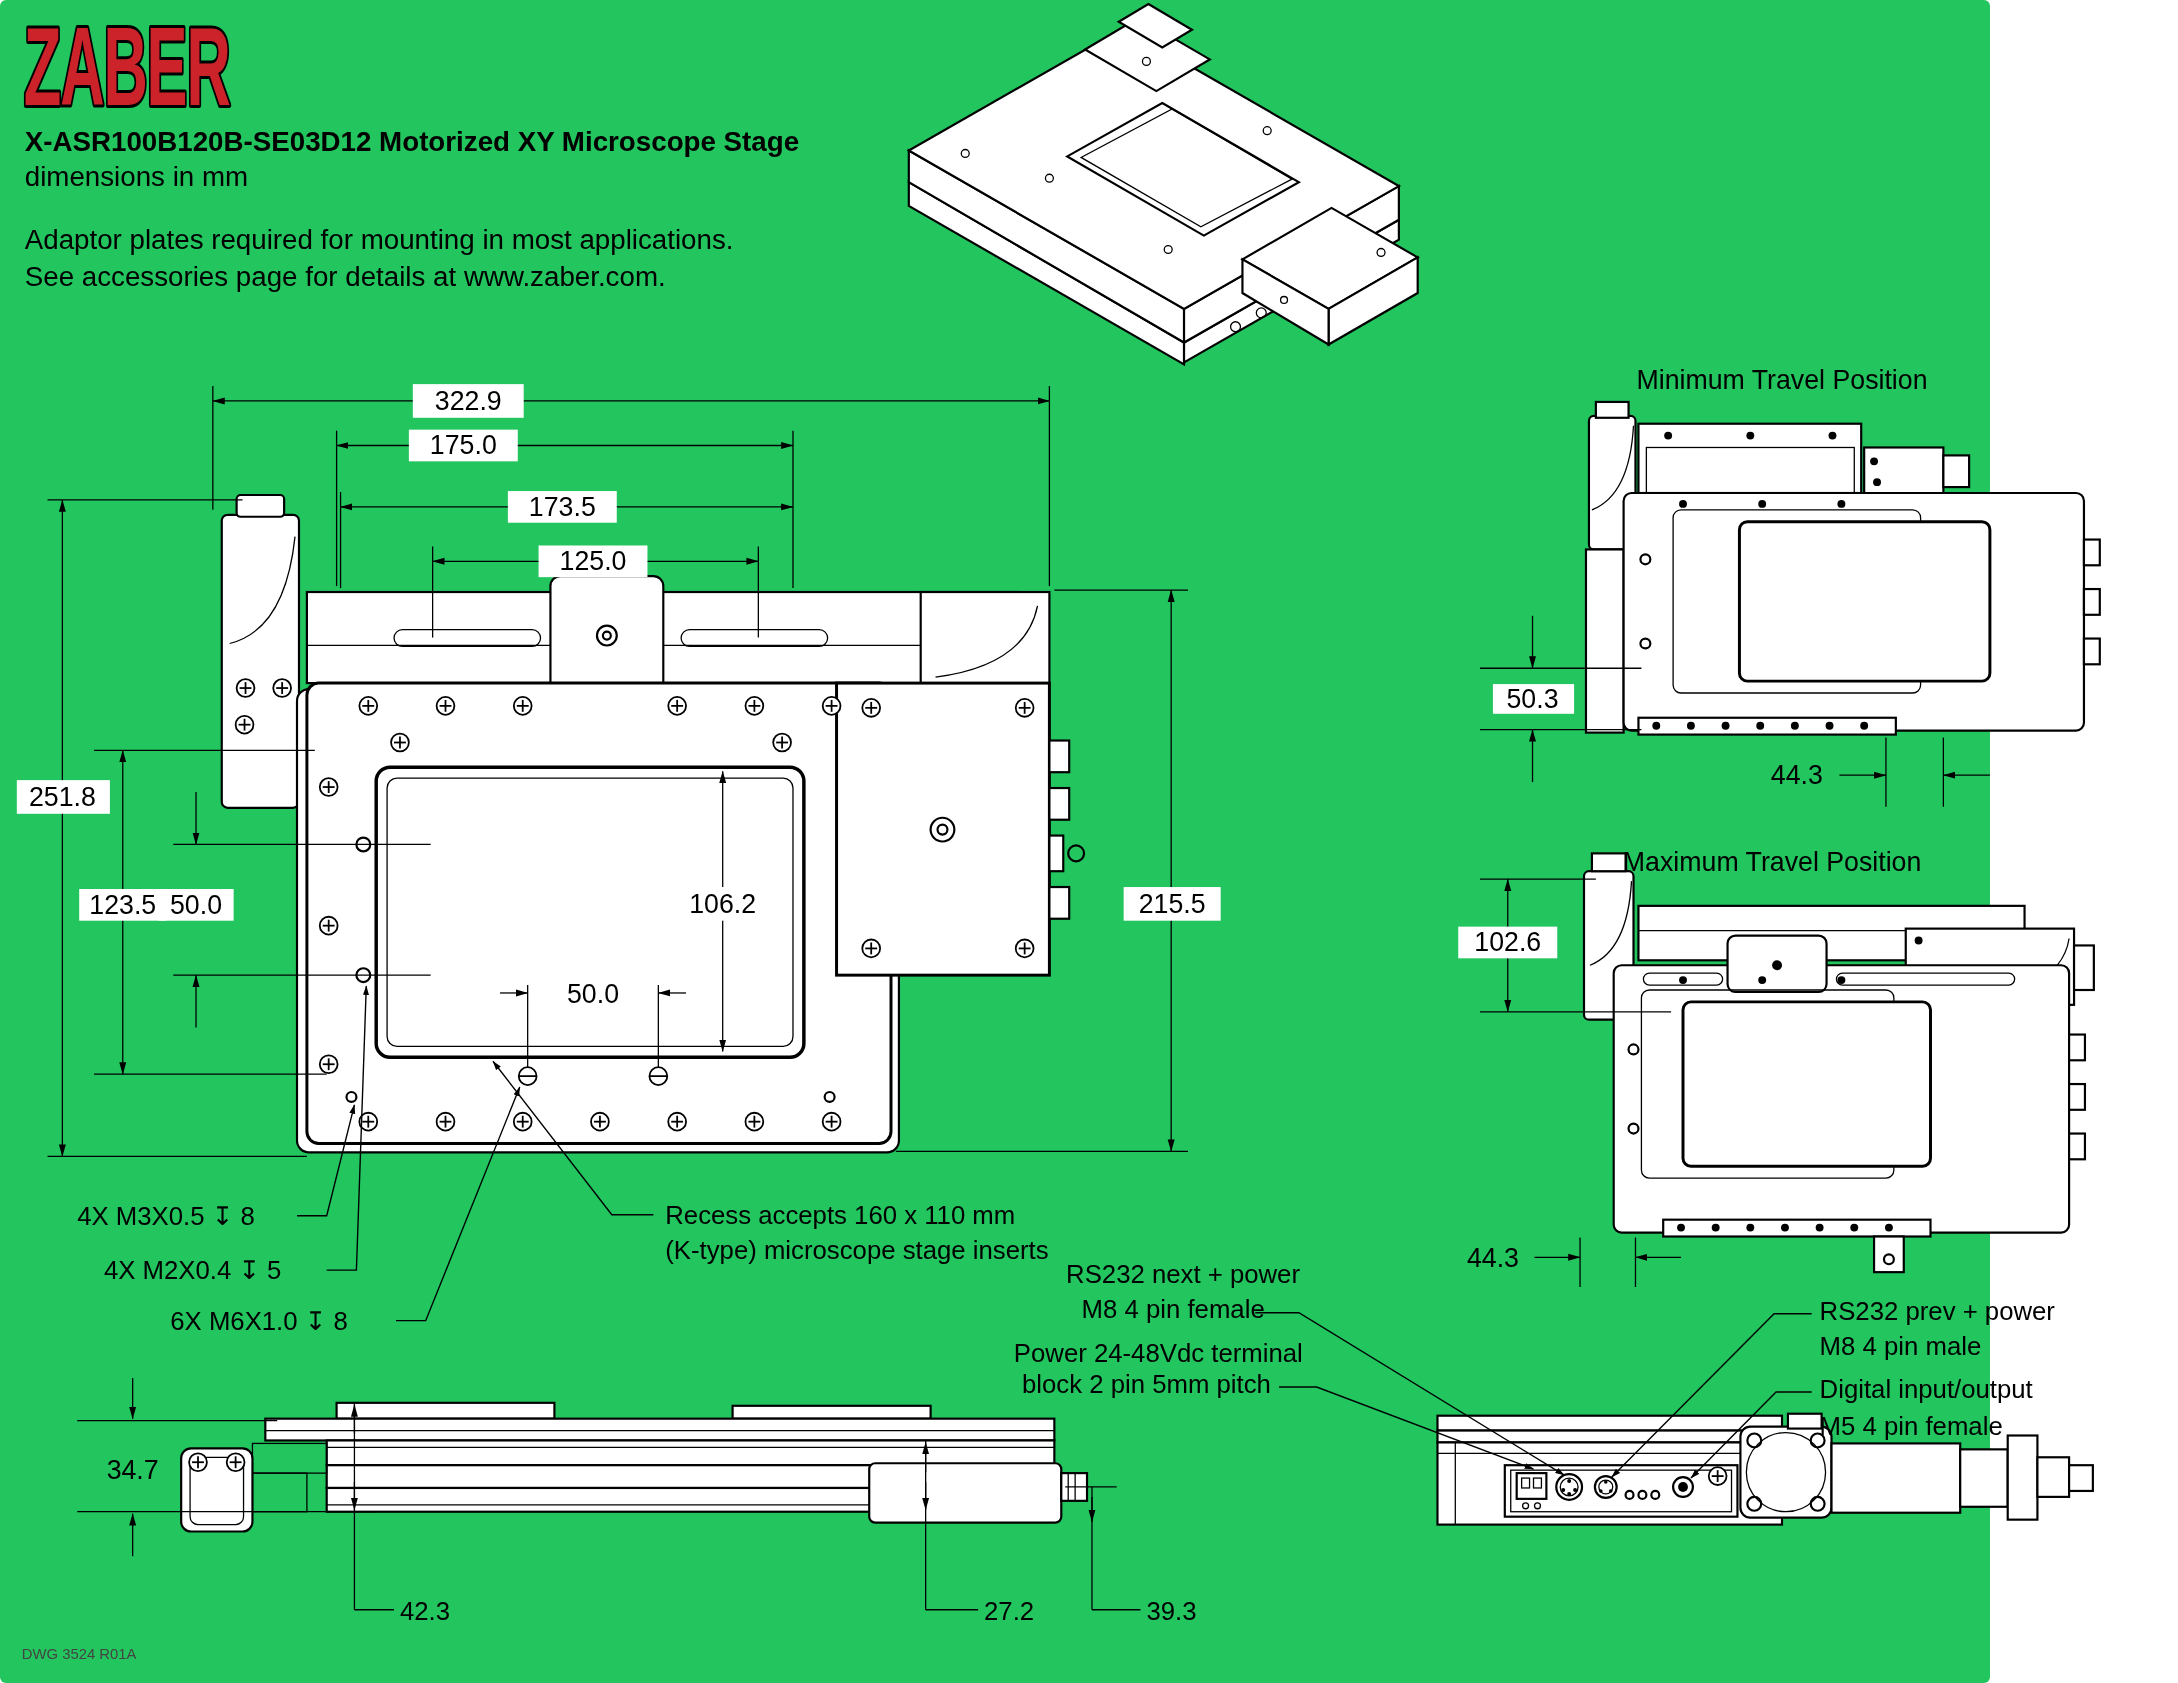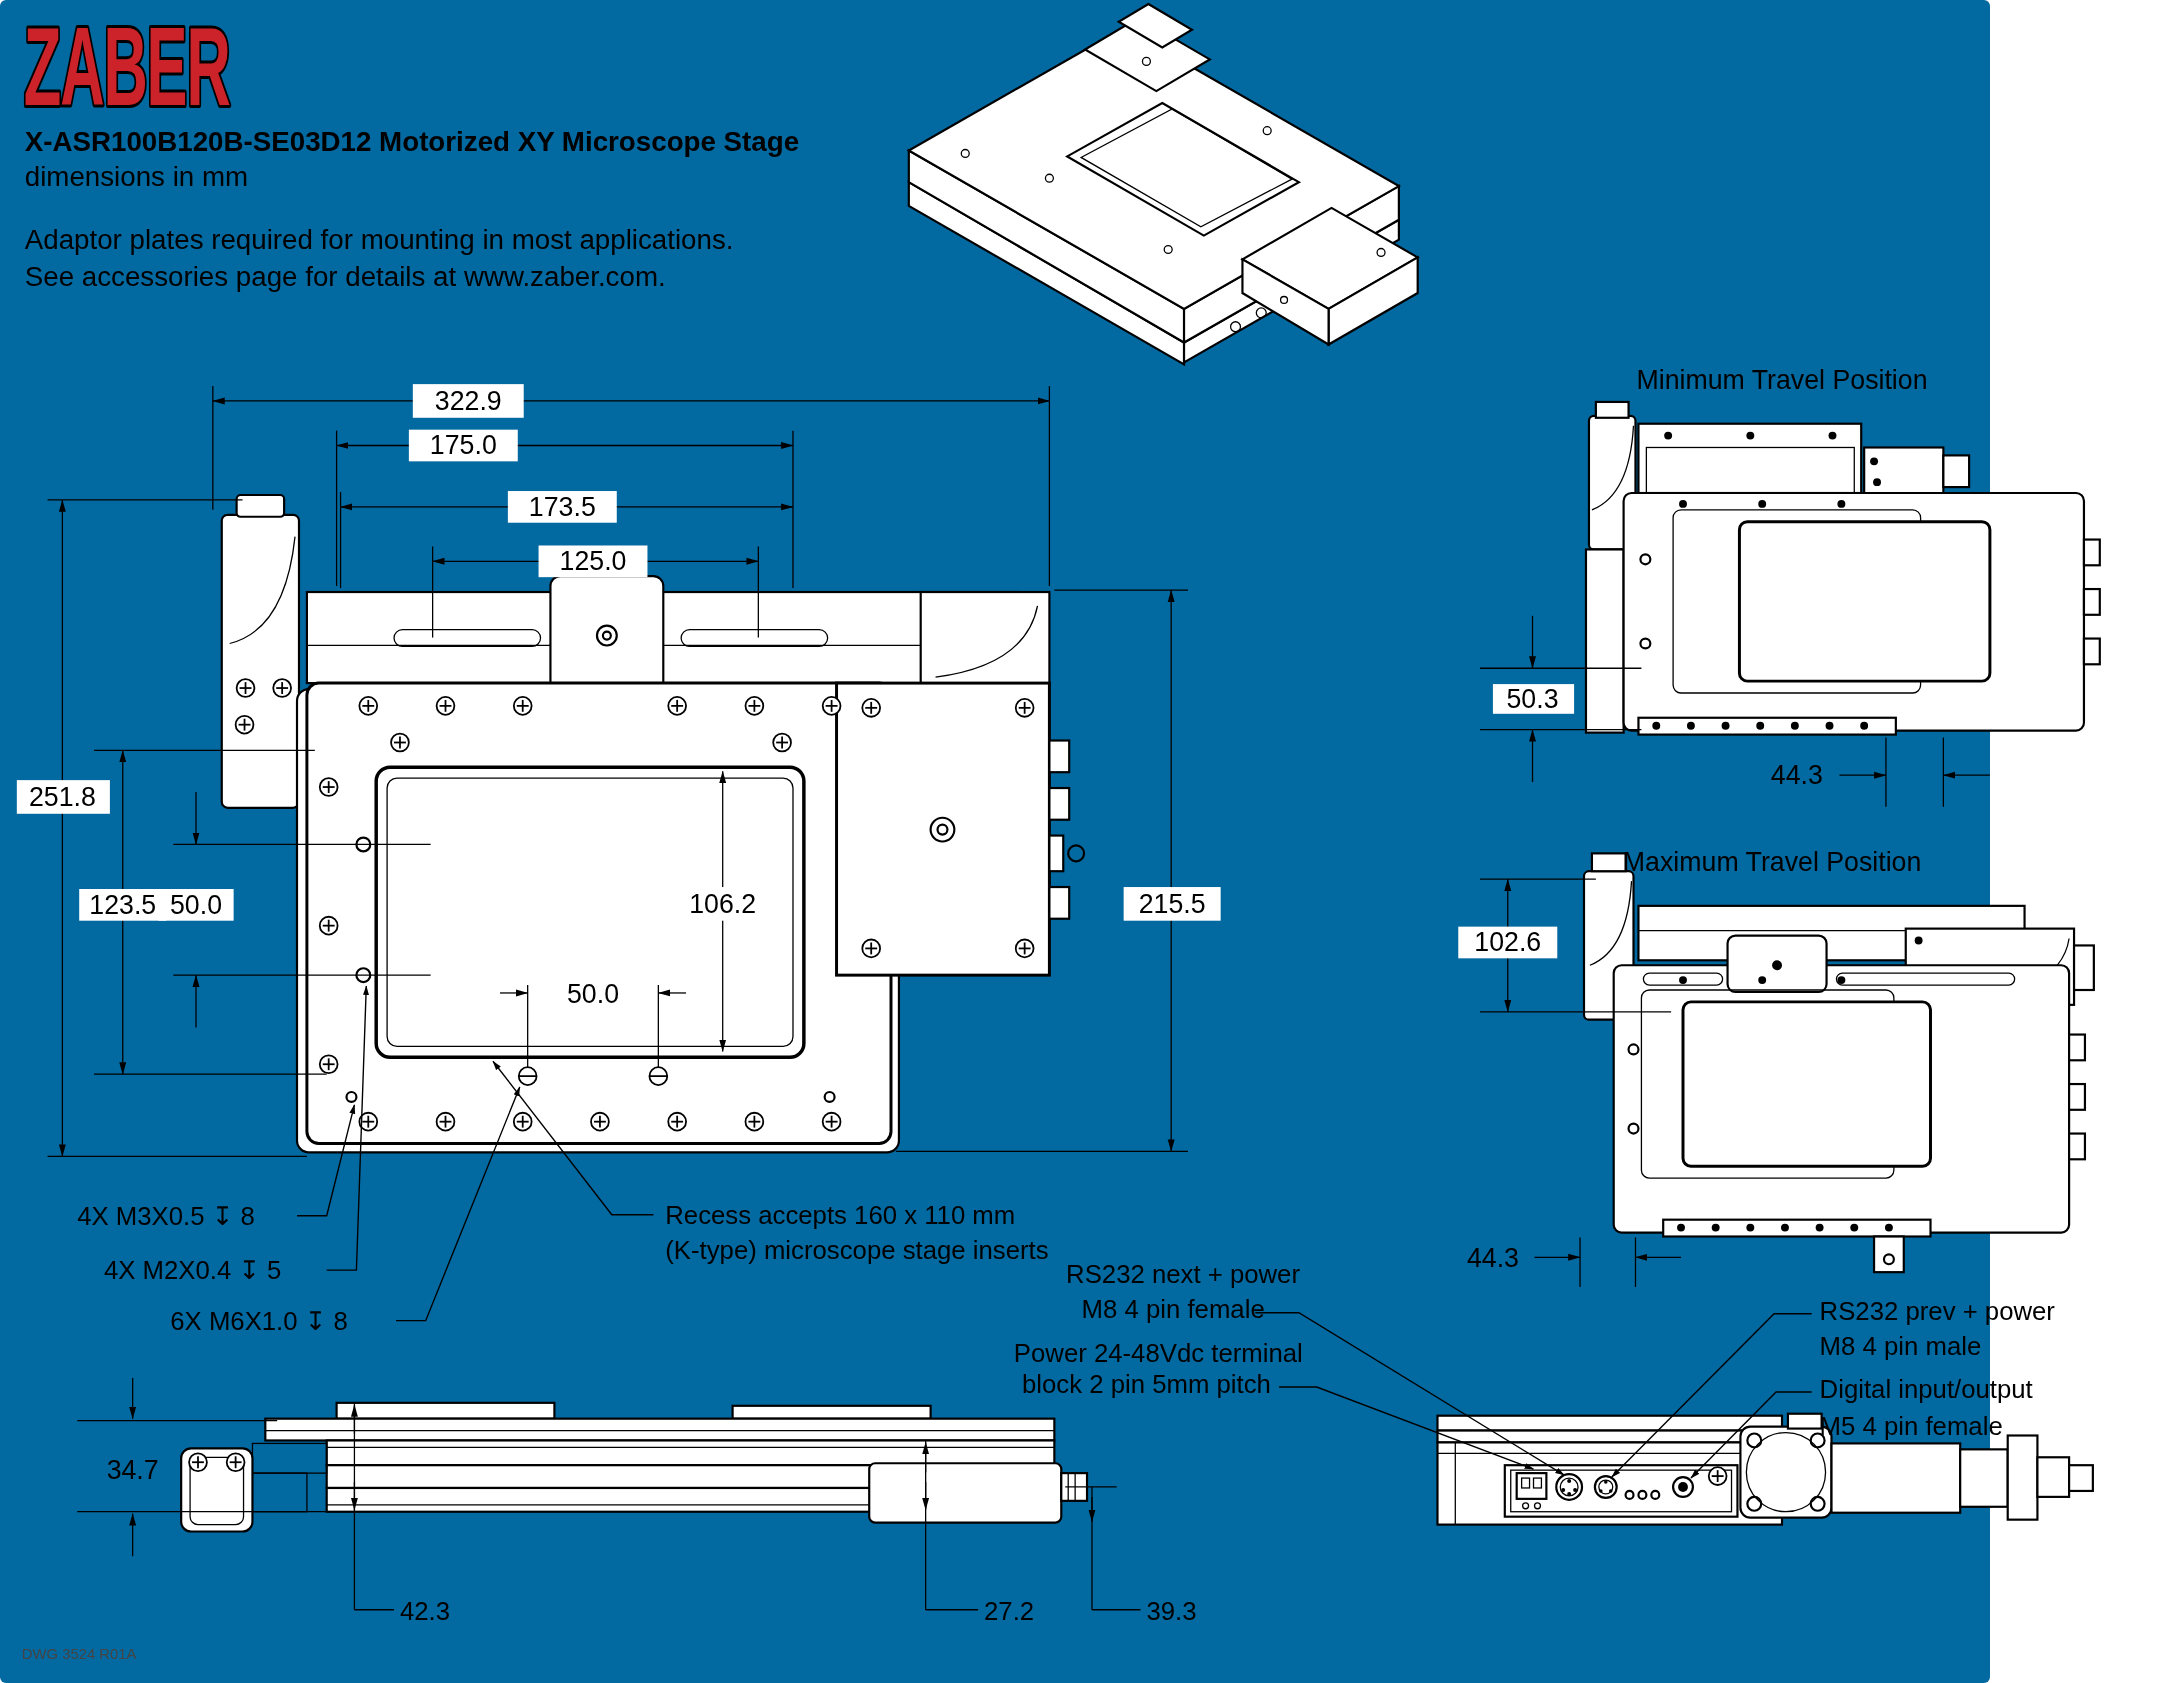--- a/index.html
+++ b/index.html
@@ -1,16 +1,16 @@
 <!DOCTYPE html>
 <html><head>
 <meta charset="utf-8">
 <style>
   html,body{margin:0;padding:0;background:#ffffff;}
-  #page{position:relative;width:1990px;height:1683px;background:#0369a1;
+  #page{position:relative;width:1990px;height:1683px;background:#22c55e;
         font-family:"Liberation Sans",sans-serif;border-radius:6px;}
   svg{position:absolute;left:0;top:0;}
   svg text{fill:#000;font-family:"Liberation Sans",sans-serif;}
   .logo{font-size:112px;font-weight:800;fill:#cc2229;stroke:#000;stroke-width:6px;
         paint-order:stroke;stroke-linejoin:round;letter-spacing:-2px;}
   .h-title{font-size:28px;font-weight:bold;}
   .h-sub{font-size:28px;}
   .note{font-size:28px;}
   .dim{font-size:27px;text-anchor:middle;}
   .lbl{font-size:26px;}

